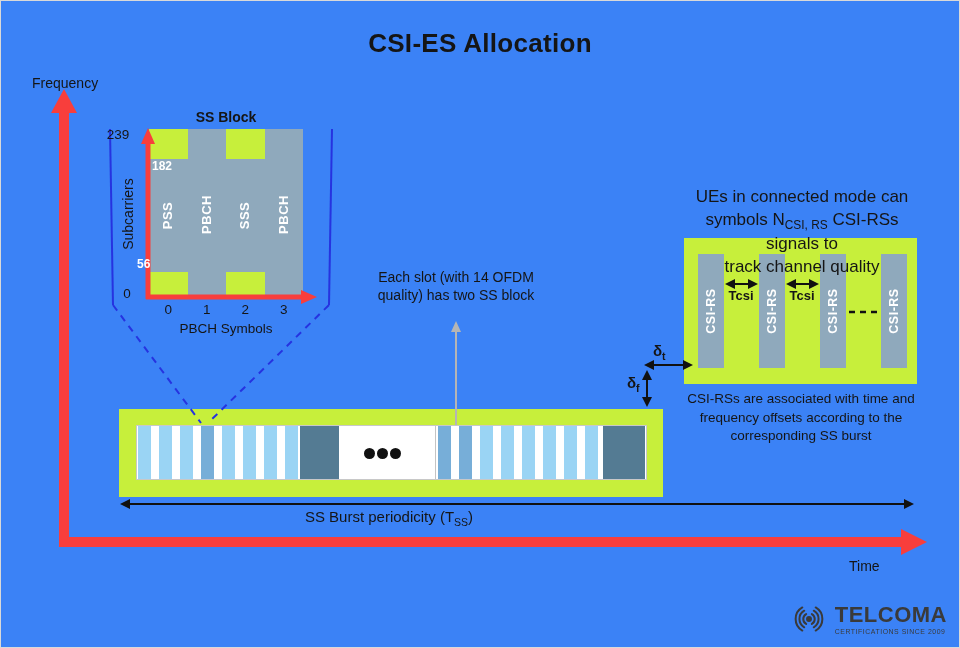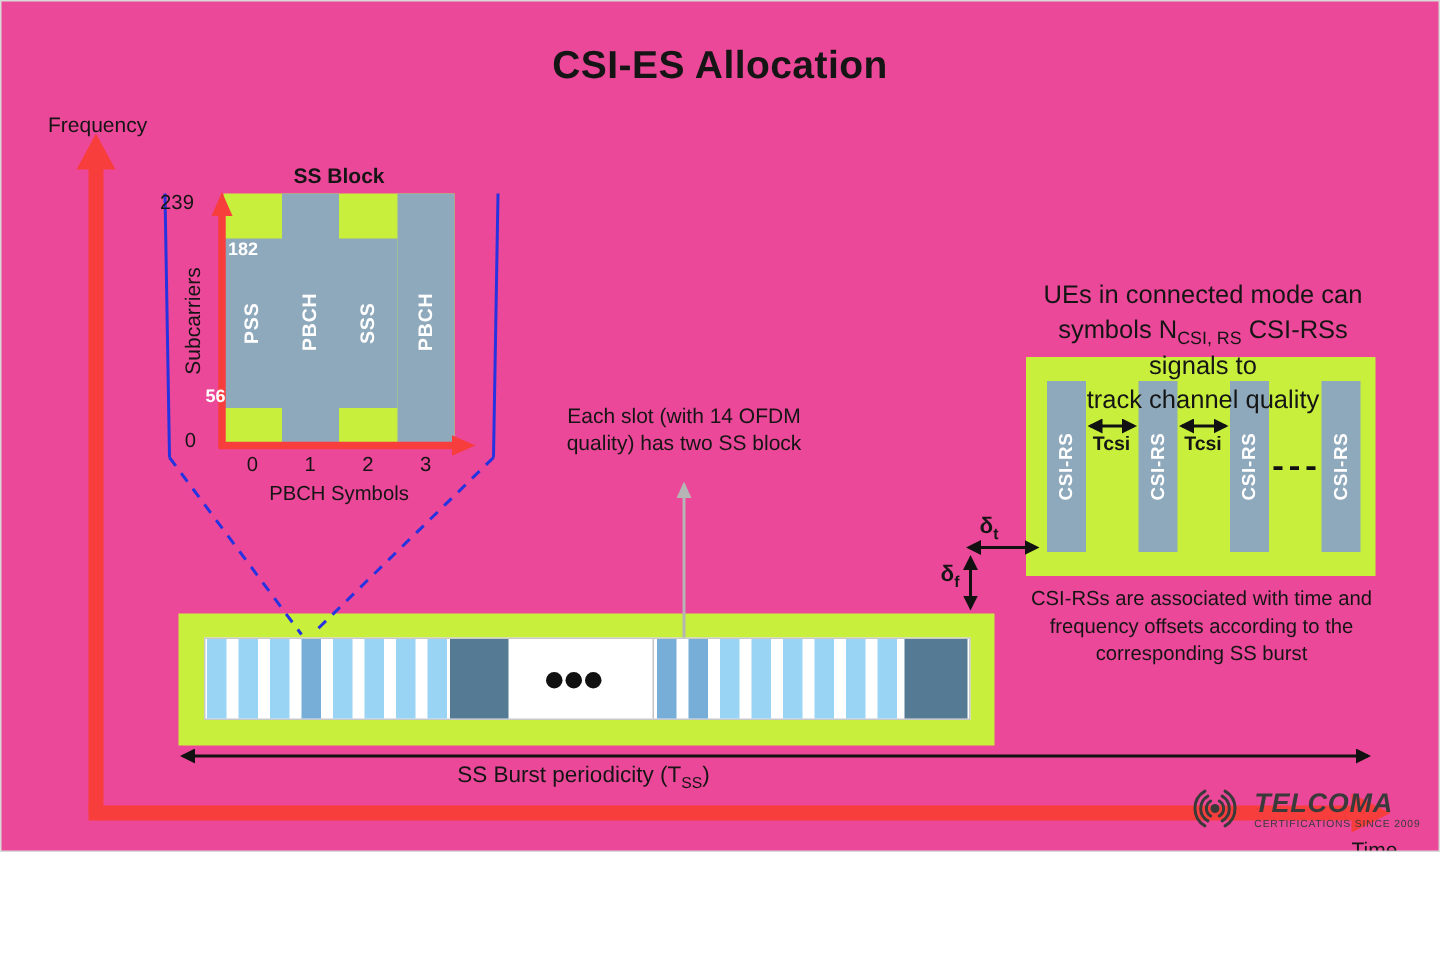--- a/index.html
+++ b/index.html
@@ -1,17 +1,17 @@
 <!DOCTYPE html>
 <html style="--lime: #c7ef3b; --slate: #8fa9bc; --light-blue: #9ad4f4; --medium-blue: #77aed8; --dark-slate: #547b93; --red: #f83e3c; --funnel-blue: #2633e0; --text: #151515; --gray-arrow: #b5b5b5; --logo: #3a3a3a;"><head>
 <meta charset="utf-8">
 <style>
   html,body{margin:0;padding:0;background:#fff;}
   .canvas{
-    position:relative;width:960px;height:568px;background:#ec4899;
+    position:relative;width:960px;height:648px;background:#3b82f6;
     font-family:"Liberation Sans","DejaVu Sans",sans-serif;color:var(--text,#151515);
     overflow:hidden;border:1px solid #d9d9d9;box-sizing:border-box;
   }
   
   .t{position:absolute;z-index:4;}
   .center{text-align:center;}
   .right{text-align:center;}
   sub{font-size:.7em;line-height:0;}
   
   .axis-v{position:absolute;left:58px;top:110px;width:10px;height:436px;background:var(--red);z-index:2;}
@@ -44,36 +44,36 @@
   .overlay{position:absolute;left:0;top:0;z-index:3;pointer-events:none;}
   .funnel{stroke:var(--funnel-blue);stroke-width:2;fill:none;}
   .funnel.dashed{stroke-dasharray:7 6;}
   .mini-axis{stroke:var(--red);stroke-width:5;fill:none;}
   .blk{stroke:#111;stroke-width:2;fill:none;}
   .blkdash{stroke:#111;stroke-width:2.5;fill:none;stroke-dasharray:6 5;}
   .garrow{stroke:var(--gray-arrow);stroke-width:2;fill:none;}
   
   .logo{position:absolute;right:12px;bottom:10px;display:flex;align-items:center;gap:5px;color:var(--logo);z-index:4;}
   .logo-text{display:flex;flex-direction:column;align-items:flex-start;}
-  .logo-name{font-size:18px;font-weight:bold;letter-spacing:.5px;line-height:1;font-style:italic;}
+  .logo-name{font-size:22px;font-weight:bold;letter-spacing:.5px;line-height:1;}
   .logo-tag{font-size:6.9px;letter-spacing:.55px;margin-top:2px;white-space:nowrap;}
 </style>
 </head>
 <body>
 
 <div class="canvas">
 
   <div class="t center" style="left:0;right:0;top:27px;font-size:26px;font-weight:600;letter-spacing:.3px;">CSI-ES Allocation</div>
 
   <div class="t" style="left:31px;top:74px;font-size:14px;font-weight:500;">Frequency</div>
   <div class="arrow-up"></div>
   <div class="axis-v"></div>
   <div class="axis-h"></div>
   <div class="arrow-right"></div>
-  <div class="t" style="left:900px;top:557px;font-size:14px;font-weight:500;">Time</div>
+  <div class="t" style="left:848px;top:557px;font-size:14px;font-weight:500;">Time</div>
 
   <div class="t center" style="left:148px;width:154px;top:108px;font-size:14px;font-weight:700;text-align:center;">SS Block</div>
   <div class="ss-green">
     <div>
         <div class="ss-col" style="left: 0px;">
           <div class="ss-seg">
             <span class="rot-label">PSS</span>
           </div>
         </div>
         <div class="ss-col" style="left: 38.5px;">

